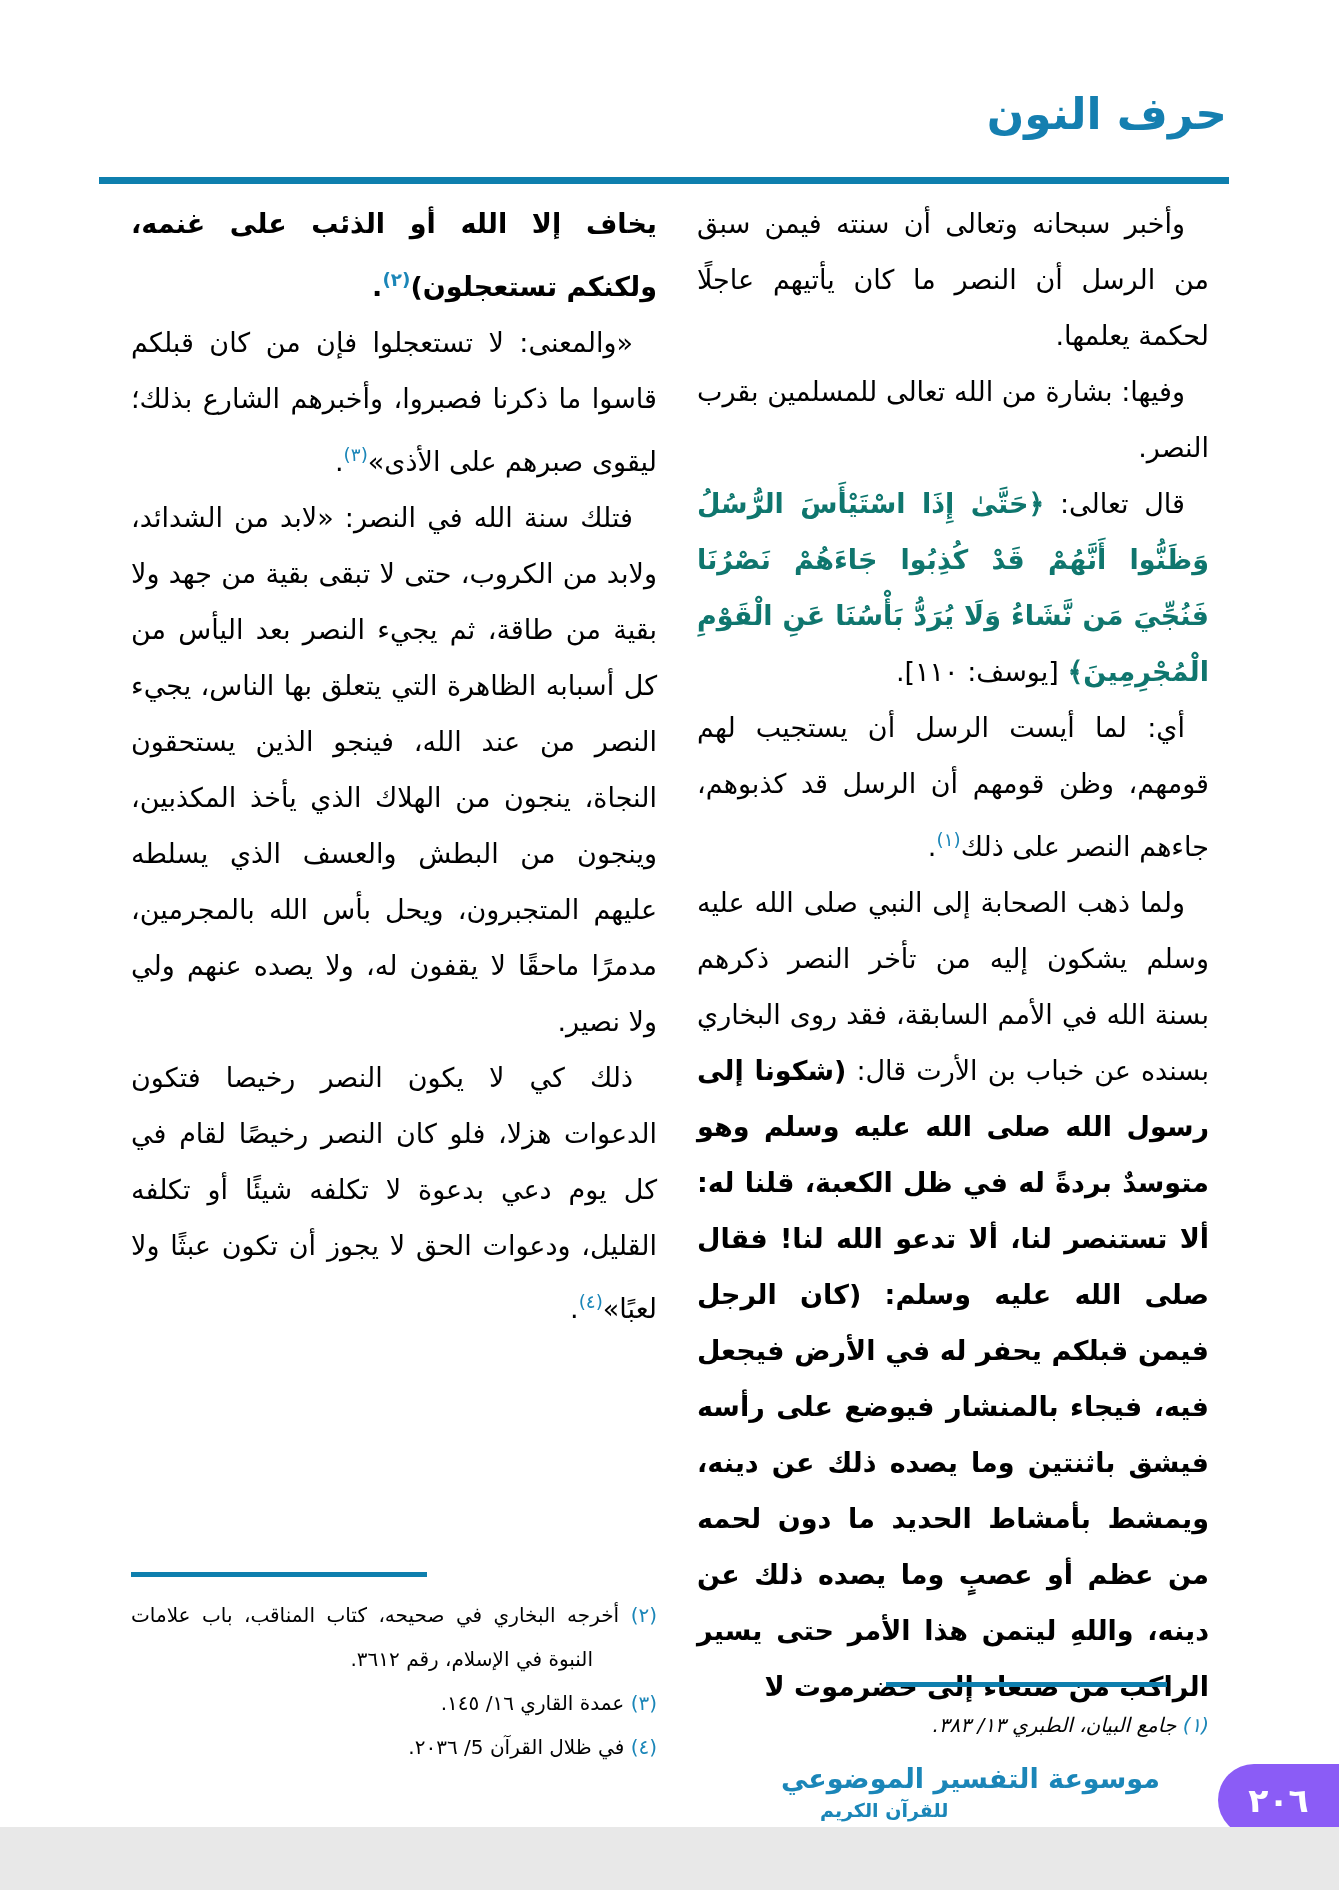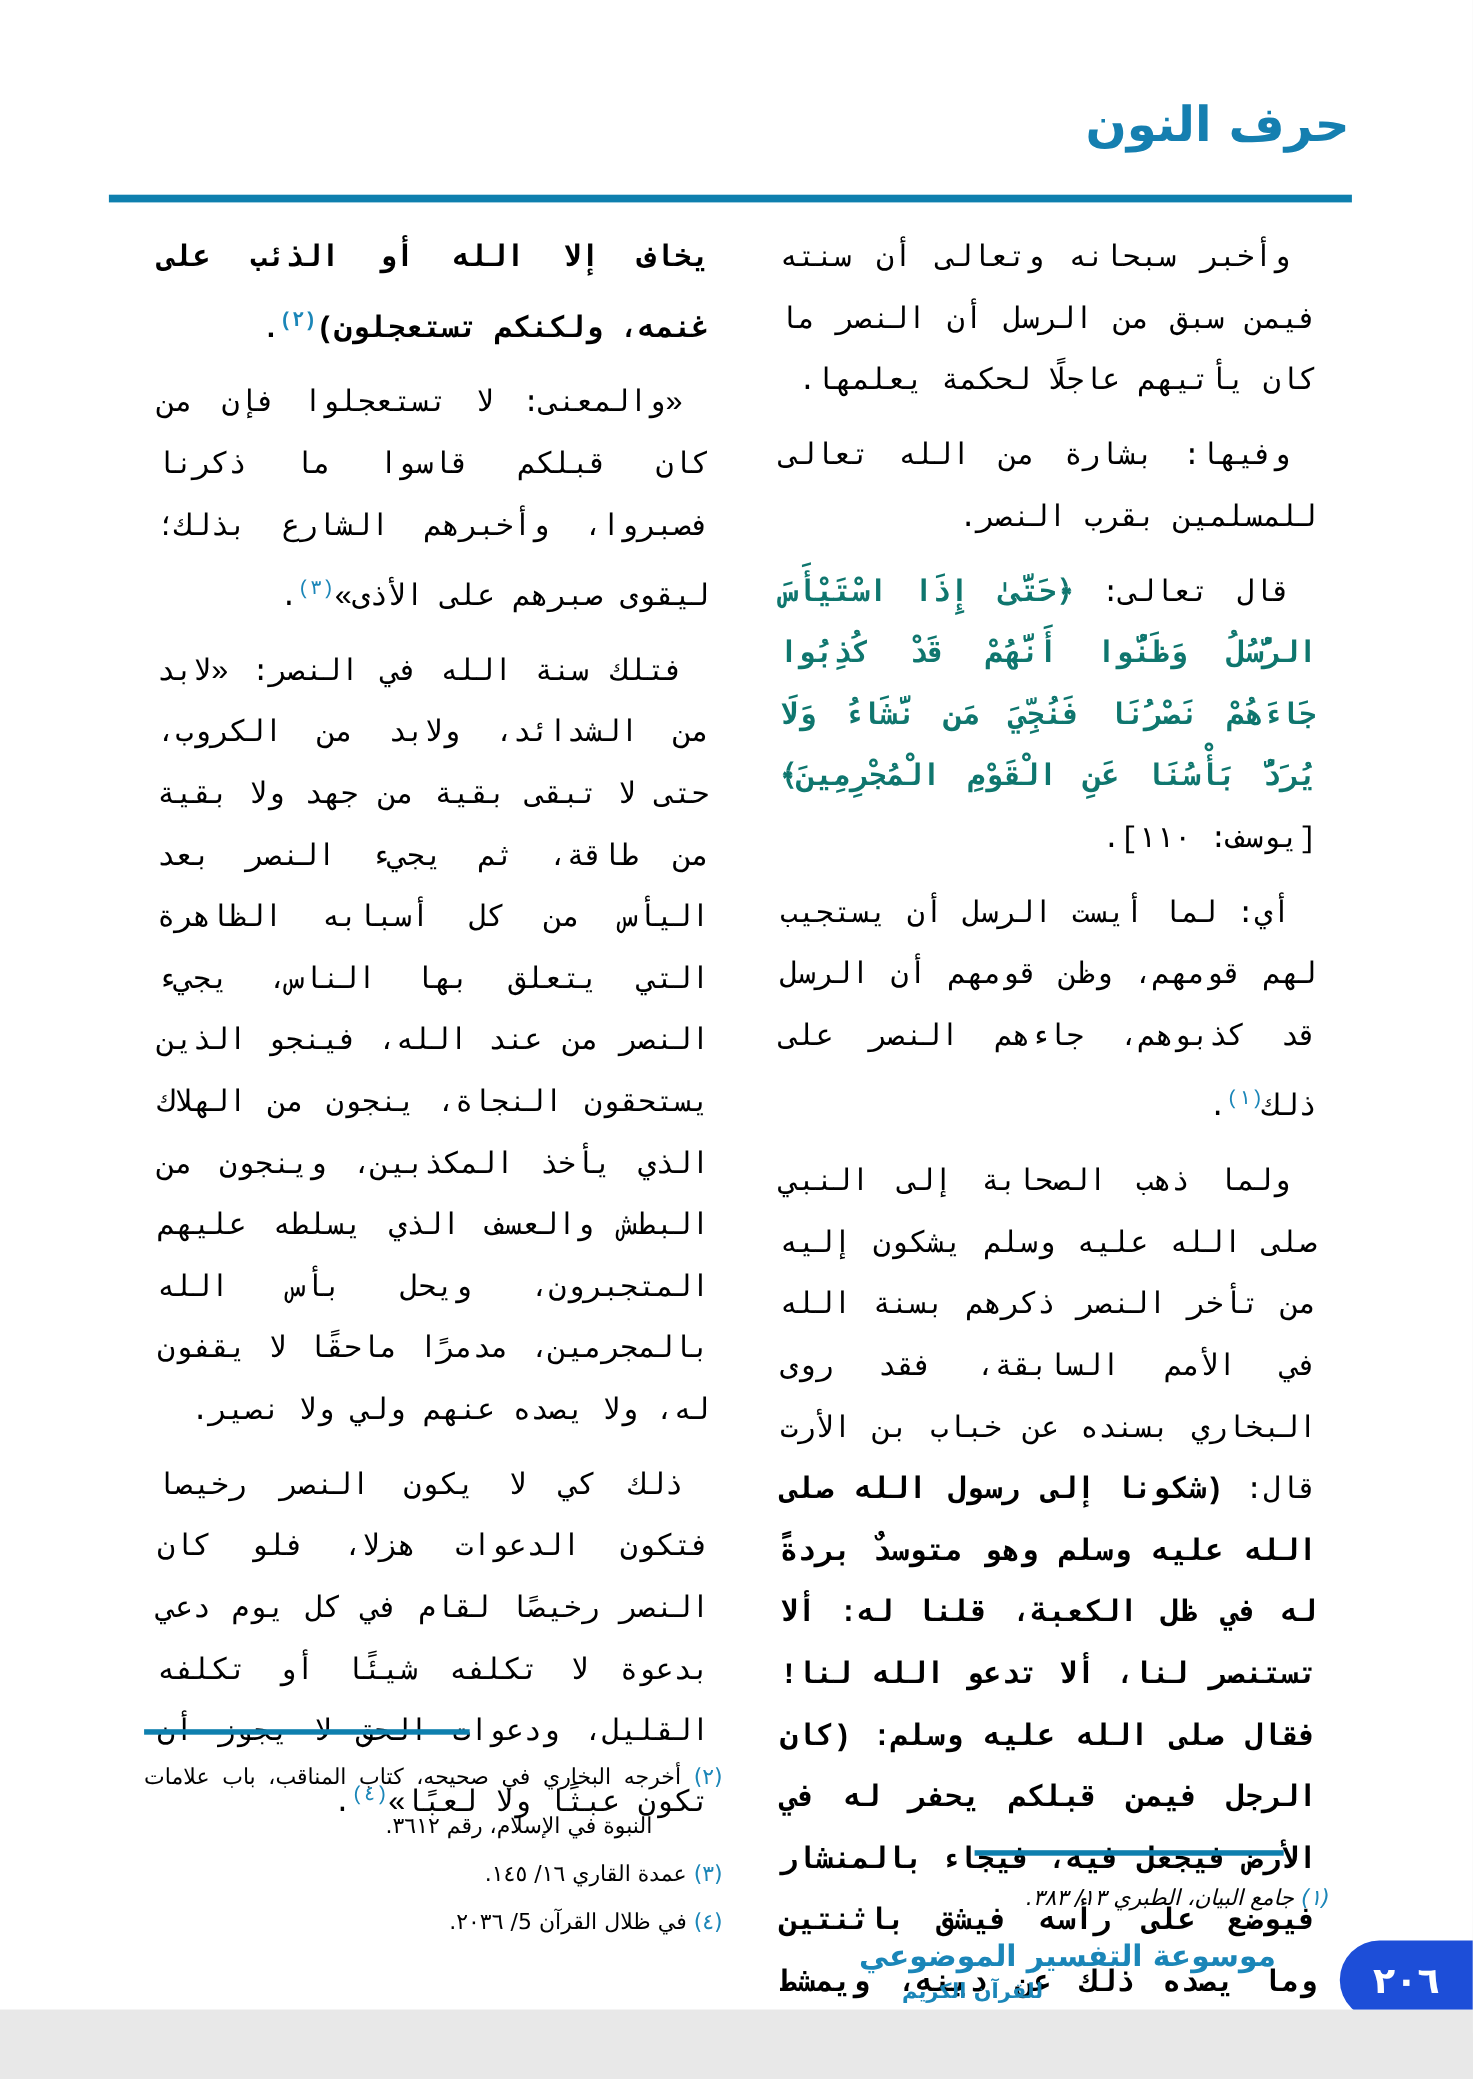--- a/index.html
+++ b/index.html
@@ -23,21 +23,21 @@
     background:#0e7fae;
   }
   
   .col{
     position:absolute;top:196px;
     font-size:27px;line-height:56px;color:#000;
     text-align:justify;direction:rtl;
   }
   .col-right{right:130px;width:512px;}
   .col-left{left:131px;width:526px;}
-  .p{margin:12px;text-indent:24px;font-family:Liberation Mono, monospace;}
+  .p{margin:0;text-indent:24px;}
   .p.cont{text-indent:0;}
   .b{font-weight:bold;}
   .quran{color:#0f766e;font-weight:bold;}
   .fnm{color:#1b86b8;font-size:0.68em;vertical-align:10px;}
   
   .fnblock{
     position:absolute;
     font-size:20px;line-height:44px;color:#000;
     direction:rtl;text-align:justify;
   }
@@ -50,21 +50,21 @@
   .fn .fn-num{color:#1b86b8;}
   
   .logo{
     position:absolute;left:820px;top:1760px;width:340px;
     text-align:left;color:#1b86b8;direction:rtl;
   }
   .logo-title{font-size:27px;font-weight:bold;white-space:nowrap;line-height:1.4;}
   .logo-subtitle{font-size:19px;font-weight:bold;line-height:1.3;}
   .page-tab{
     position:absolute;right:0;top:1764px;width:121px;height:72px;
-    background:#1d4ed8;border-radius:36px 0 0 36px;
+    background:#8b5cf6;border-radius:36px 0 0 36px;
     display:flex;align-items:center;justify-content:center;
   }
   .page-tab .num{color:#ffffff;font-size:33px;font-weight:bold;}
 </style>
 </head>
 <body>
 
 <div class="page">
 
   <div class="header-title">حرف النون</div>

